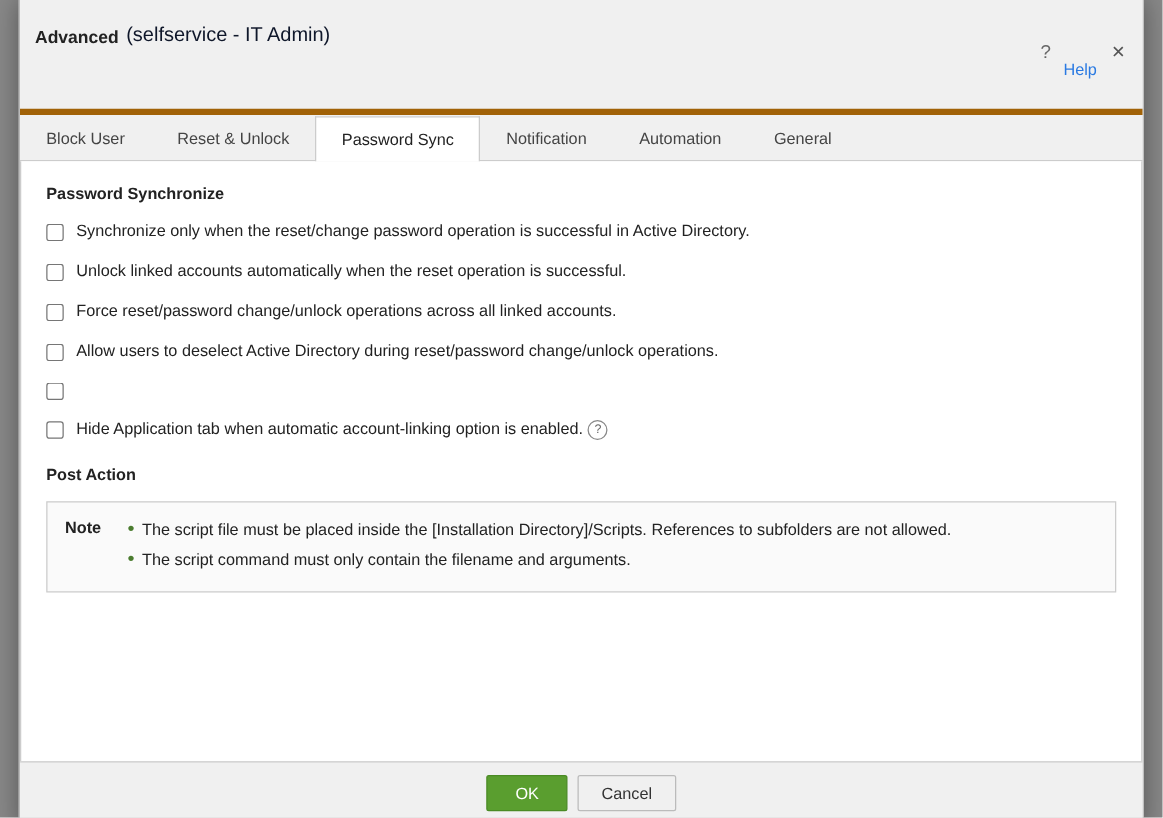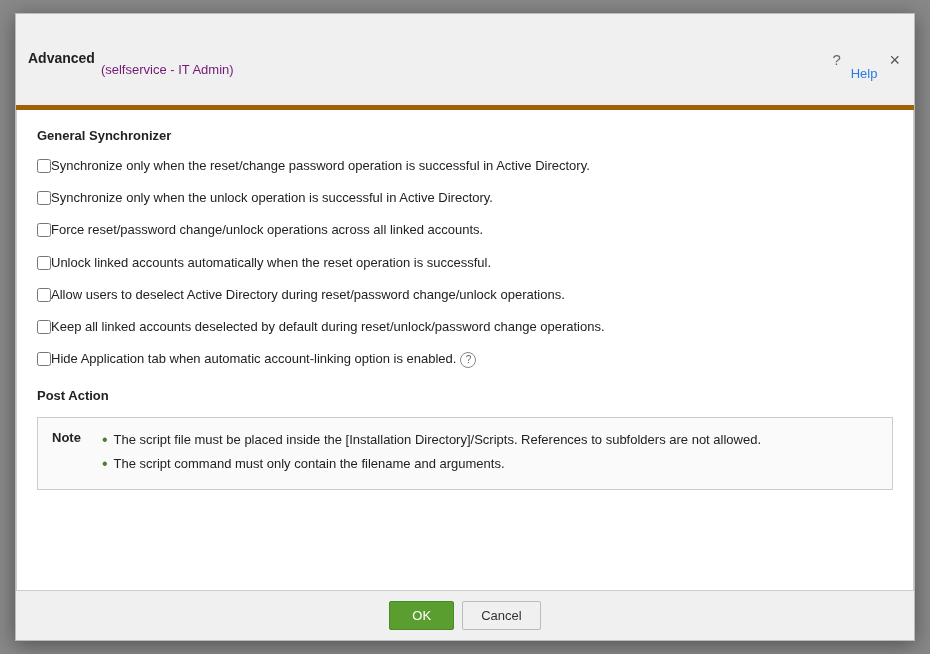--- a/index.html
+++ b/index.html
@@ -34,24 +34,23 @@
       display: flex;
       align-items: center;
       gap: 6px;
     }
     .title-text {
       font-size: 14px;
       font-weight: bold;
       color: #222;
     }
     .title-sub {
-      font-size: 13px;
+      font-size: 16px;
       font-weight: normal;
-      color: #701a75;
-      margin-top: 24px;
+      color: #0f172a;
     }
     .title-bar-right {
       display: flex;
       align-items: center;
       gap: 10px;
     }
     .help-icon {
       color: #666;
       font-size: 15px;
       cursor: pointer;
@@ -108,21 +107,22 @@
       border-right: 1px solid #ccc;
     }
     .section-title {
       font-weight: bold;
       font-size: 13px;
       margin-bottom: 14px;
       color: #222;
     }
     .checkbox-row {
       display: flex;
-      align-items: flex-start;
+      align-items: center;
+      gap: 10px;
       margin-bottom: 14px;
     }
     .checkbox-row input[type="checkbox"] {
       margin-top: 2px;
       width: 14px;
       height: 14px;
       flex-shrink: 0;
       cursor: pointer;
     }
     .checkbox-label {
@@ -224,48 +224,51 @@
       <span class="title-text">Advanced</span>
       <span class="title-sub">(selfservice - IT Admin)</span>
     </div>
     <div class="title-bar-right">
       <span class="help-icon">?</span>
       <a class="help-link">Help</a>
       <button class="close-btn">×</button>
     </div>
   </div>
 
+  <div class="tabs">
+  <div class="tab">Block User</div>
+      <div class="tab">Reset &amp; Unlock</div>
+      <div class="tab active">Password Sync</div>
+      <div class="tab">Notification</div>
+      <div class="tab">Automation</div>
+      <div class="tab">General</div>
+    </div>
 
   <div class="content">
-    <div class="section-title">General Synchronizer</div>
+    <div class="section-title">Password Synchronize</div>
 
     <div id="checkboxes-container">
         <div class="checkbox-row">
           <input type="checkbox" style="">
           <span class="checkbox-label">Synchronize only when the reset/change password operation is successful in Active Directory.</span>
         </div>
         <div class="checkbox-row">
           <input type="checkbox" style="">
-          <span class="checkbox-label">Synchronize only when the unlock operation is successful in Active Directory.</span>
+          <span class="checkbox-label">Unlock linked accounts automatically when the reset operation is successful.</span>
         </div>
         <div class="checkbox-row">
           <input type="checkbox" style="">
           <span class="checkbox-label">Force reset/password change/unlock operations across all linked accounts.</span>
         </div>
         <div class="checkbox-row">
           <input type="checkbox" style="">
-          <span class="checkbox-label">Unlock linked accounts automatically when the reset operation is successful.</span>
-        </div>
-        <div class="checkbox-row">
-          <input type="checkbox" style="">
           <span class="checkbox-label">Allow users to deselect Active Directory during reset/password change/unlock operations.</span>
         </div>
         <div class="checkbox-row">
           <input type="checkbox" style="">
-          <span class="checkbox-label">Keep all linked accounts deselected by default during reset/unlock/password change operations.</span>
         </div>
         <div class="checkbox-row">
           <input type="checkbox" style="">
           <span class="checkbox-label">Hide Application tab when automatic account-linking option is enabled.<span class="help-circle">?</span></span>
         </div>
       </div>
 
     <div class="post-action-title">Post Action</div>
 
     <div class="note-box">

